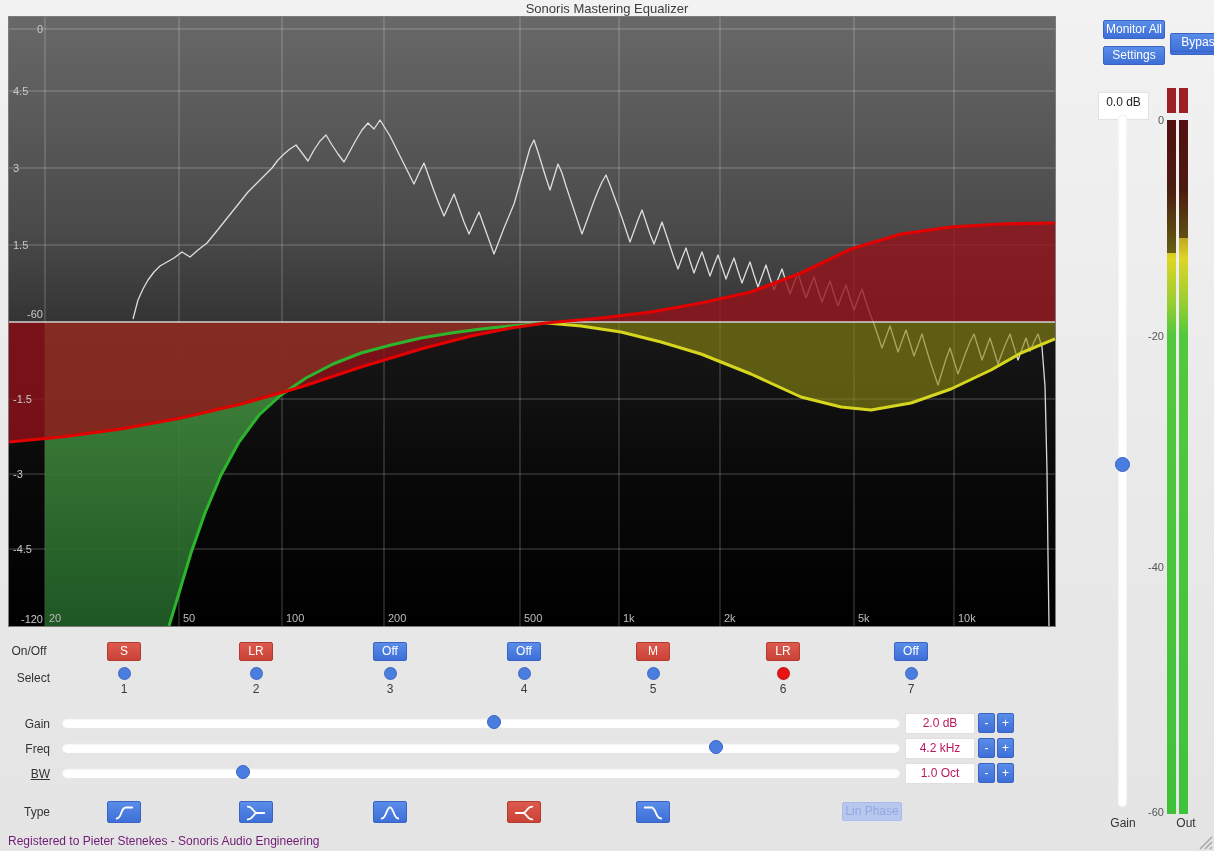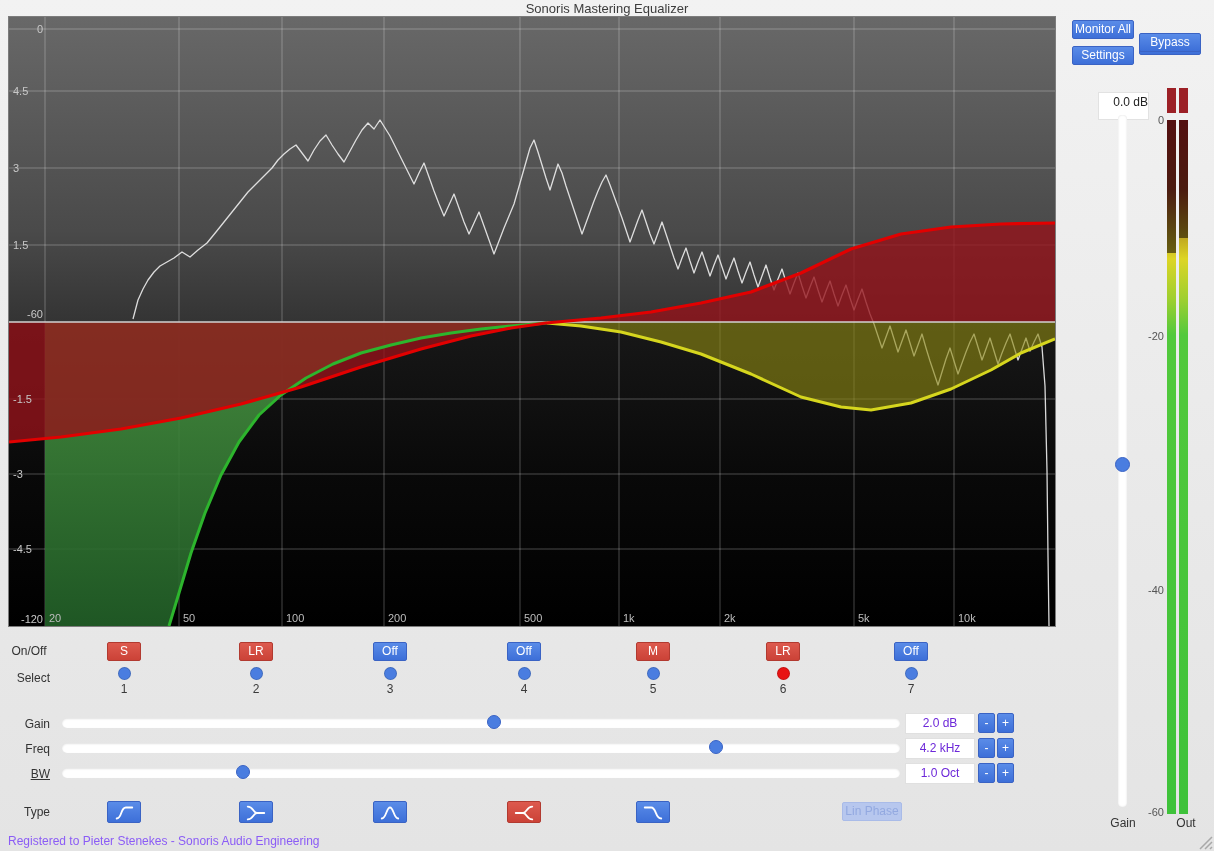--- a/index.html
+++ b/index.html
@@ -7,55 +7,55 @@
        font-family:"Liberation Sans",sans-serif;
        background:linear-gradient(180deg,#f2f2f2 0%,#e9e9e9 60%,#e4e4e4 100%);}
   .titlebar{position:absolute;left:0;top:0;width:1214px;height:17px;text-align:center;
             font-size:13px;color:#3c3c3c;line-height:17px;}
   .graph{position:absolute;left:8px;top:16px;width:1046px;height:609px;
          border:1px solid #7c7c7c;box-sizing:content-box;background:#000;}
   .btn{position:absolute;border-radius:2px;color:#fff;font-size:12px;text-align:center;
        background:linear-gradient(180deg,#5a8ce8,#3d6fd8);border:1px solid #3a63c4;
        box-sizing:border-box;cursor:pointer;padding:0;}
   .btn.red{background:linear-gradient(180deg,#dd5a4e,#cb4237);border-color:#b23a30;}
-  .topbtn{width:62px;height:19px;line-height:17px;}
+  .topbtn{width:62px;height:19px;line-height:17px;margin-left:31px;}
   .bandcol{position:absolute;width:76px;transform:translateX(-50%);text-align:center;}
   .onoffbtn{position:relative;display:inline-block;width:34px;height:19px;line-height:17px;}
   .dot{width:13px;height:13px;border-radius:50%;background:#4a7de0;margin:6px auto 2px auto;
        border:1px solid rgba(0,0,0,0.15);box-sizing:border-box;cursor:pointer;}
   .dot.sel{background:#e81414;}
   .bandnum{font-size:12px;color:#3a3a3a;}
   .rowlabel{position:absolute;left:8px;width:42px;text-align:right;font-size:12px;color:#333;}
   .track{position:absolute;left:62px;width:838px;height:10px;background:#fff;border-radius:5px;
          box-shadow:inset 0 1px 2px rgba(0,0,0,0.12);cursor:pointer;}
   .thumb{position:absolute;width:14px;height:14px;border-radius:50%;background:#4a7de0;
          border:1px solid #3a63c4;box-sizing:border-box;top:-3px;cursor:pointer;}
   .valuebox{position:absolute;left:905px;width:70px;height:21px;background:#fff;border:1px solid #e0e0e0;
-            box-sizing:border-box;font-size:12px;color:#6d28d9;text-align:center;line-height:19px;cursor:text;}
+            box-sizing:border-box;font-size:12px;color:#be185d;text-align:center;line-height:19px;cursor:text;}
   .step{width:17px;height:20px;line-height:18px;font-size:12px;}
   .typebtn{position:absolute;width:34px;height:22px;transform:translateX(-50%);}
   .linphase{position:absolute;left:842px;width:60px;height:19px;line-height:17px;
             background:#b7c7ee;border-color:#a9bbe8;color:#93a9e0;cursor:default;}
   .gtrack{position:absolute;left:1118px;top:115px;width:9px;height:692px;background:#fff;
           border-radius:4px;box-shadow:inset 0 0 2px rgba(0,0,0,0.15);cursor:pointer;}
   .gthumb{position:absolute;left:-3px;width:15px;height:15px;border-radius:50%;background:#4a7de0;
           border:1px solid #3a63c4;box-sizing:border-box;cursor:pointer;}
   .gainval{position:absolute;left:1098px;top:92px;width:51px;height:28px;background:#fff;
            border:1px solid #e2e2e2;box-sizing:border-box;font-size:12px;color:#222;
-           text-align:right;line-height:18px;}
+           text-align:center;line-height:18px;}
   .meter{position:absolute;left:1167px;top:88px;width:21px;height:727px;}
   .mbar{position:absolute;top:0;width:9px;height:727px;}
   .mclip{position:absolute;top:0;left:0;width:9px;height:25px;background:#9c2026;}
   .mbody{position:absolute;top:32px;left:0;width:9px;height:694px;
          background:linear-gradient(180deg,#a81c22 0%,#96351f 10%,#c0a822 17%,#ddd525 20%,
                     #9ccf30 26%,#52c93c 31%,#3ec23a 100%);}
   .mdim{position:absolute;top:0;left:0;width:9px;background:rgba(15,8,4,0.55);}
   .mmark{position:absolute;width:34px;left:1130px;text-align:right;font-size:11px;color:#555;}
   .sidelabel{position:absolute;top:816px;font-size:12px;color:#333;text-align:center;width:44px;}
-  .footer{position:absolute;left:8px;top:834px;font-size:12px;color:#8b5cf6;}
+  .footer{position:absolute;left:8px;top:834px;font-size:12px;color:#701a75;}
   .grip{position:absolute;right:1px;bottom:1px;}
   svg text{font-family:"Liberation Sans",sans-serif;}
 </style>
 </head>
 <body>
 
 <div class="titlebar">Sonoris Mastering Equalizer</div>
 
 <div class="graph">
   <svg id="eq-svg" width="1046" height="609" viewBox="8 16 1046 609" preserveAspectRatio="none">
@@ -138,21 +138,21 @@
     <div class="mbar" style="left: 12px;">
       <div class="mclip"></div>
       <div class="mbody">
         <div class="mdim" style="height: 118px;"></div>
       </div>
     </div>
   </div>
 <div id="meter-marks">
     <div class="mmark" style="top: 114px;">0</div>
     <div class="mmark" style="top: 330px;">-20</div>
-    <div class="mmark" style="top: 561px; margin-top: 23px;">-40</div>
+    <div class="mmark" style="top: 561px;">-40</div>
     <div class="mmark" style="top: 806px;">-60</div>
   </div>
 <div class="sidelabel" style="left:1101px;">Gain</div>
 <div class="sidelabel" style="left:1164px;">Out</div>
 
 <div class="rowlabel" style="top:644px;text-align:center;">On/Off</div>
 <div class="rowlabel" style="top:671px;">Select</div>
 <div id="band-columns">
     <div class="bandcol" style="left: 124px; top: 641px;"><button class="btn onoffbtn red">S</button><div class="dot"></div><div class="bandnum">1</div></div>
     <div class="bandcol" style="left: 256px; top: 641px;"><button class="btn onoffbtn red">LR</button><div class="dot"></div><div class="bandnum">2</div></div>

